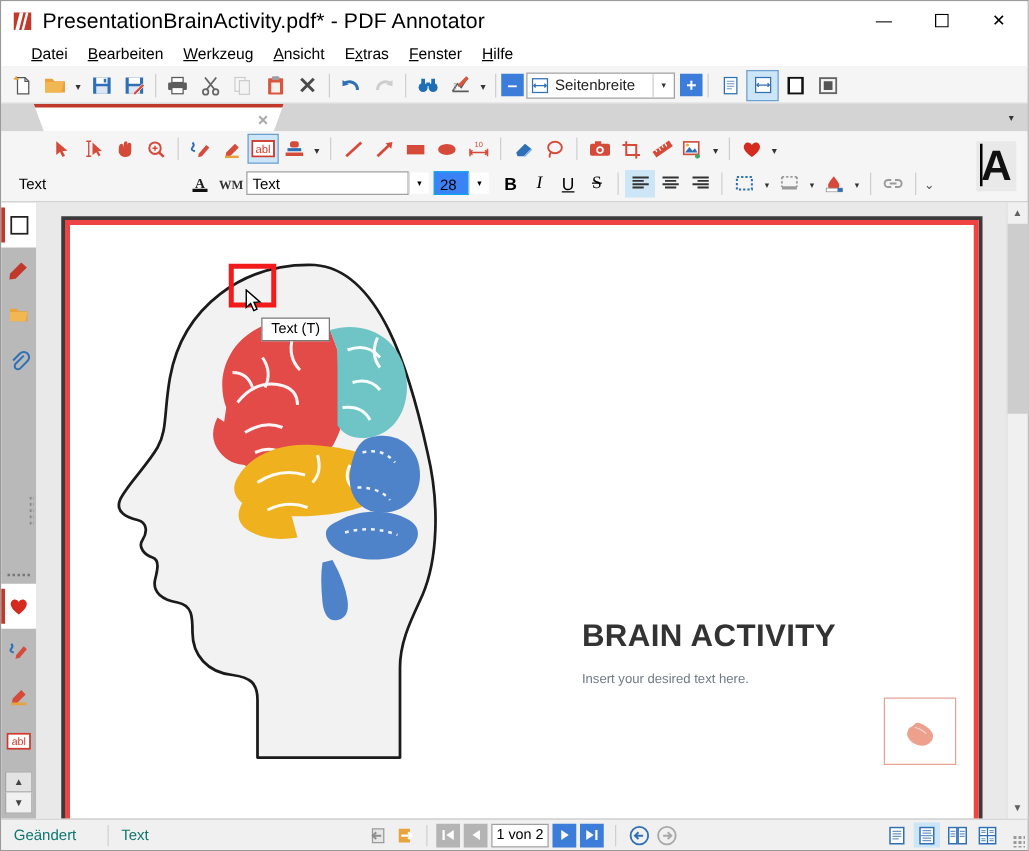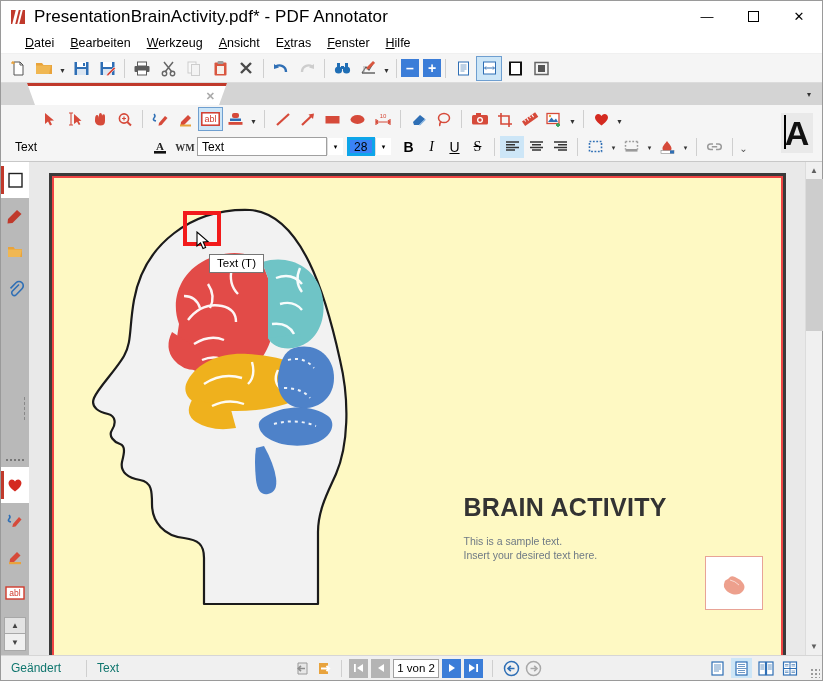--- a/index.html
+++ b/index.html
@@ -142,22 +142,22 @@
   .row2-label { width:140px; font-size:12px; color:#000; padding-left:8px;}
   .font-box {
     width:130px; height:19px; border:1px solid #a0a0a0; background:#fff;
     display:flex; align-items:center; padding-left:4px; font-size:12px;
   }
   .cbarrow {
     width:16px; height:17px; border-left:1px solid #ddd; background:#fff;
     display:flex; align-items:center; justify-content:center; font-size:7px;
   }
   .size-box {
-    width:28px; height:19px; border:3px solid #0ea5e9; background:#3b82f6;
-    display:flex; align-items:flex-start; padding-left:4px; font-size:12px;
+    width:28px; height:19px; border:1px solid #0ea5e9; background:#3b82f6;
+    display:flex; align-items:flex-end; padding-left:4px; font-size:12px;
   }
   .fmt { width:23px; height:22px; display:flex; align-items:center; justify-content:center;
          font-size:14px; }
   .align-btn { width:24px; height:22px; display:flex; align-items:center; justify-content:center; }
   .align-btn.active { background:#cde6f7; }
 
   
   .bigA {
     position:absolute; right:3px; top:2px; width:44px; height:52px;
     display:flex; align-items:center; justify-content:center;
@@ -215,22 +215,22 @@
   .canvas { flex:1; background:#e9e9e9; position:relative; overflow:hidden; display:flex; justify-content:center; }
   .page-shell {
     margin-top:11px;
     width:737px; height:490px;
     background:#3a3a3a;
     padding:3px;
     position:relative;
   }
   .page {
     width:100%; height:100%;
-    background:#fef9c3;
-    border:2px solid #ef4444;
+    background:#ffffff;
+    border:4px solid #ef4444;
     position:relative; overflow:hidden;
   }
 
   
   .head-wrap { position:absolute; left:18px; top:14px; width:280px; height:430px; }
   .headline-txt { position:absolute; left:410px; top:315px; }
   .doc-h1 { font-size:25px; font-weight:bold; color:#333333; letter-spacing:.3px; }
   .doc-p  { font-size:10.5px; color:#6f7a85; line-height:1.32; margin-top:13px; }
   .hand-box {
     position:absolute; left:651px; top:378px; width:58px; height:54px;
@@ -422,20 +422,30 @@
         <path d="M3 11 h2 M3 9 h2 M3 7 h2" stroke="#9e9e9e" stroke-width=".9"></path>
         <path d="M13 1 l2 2 -6 6 -2.5 .5 .5 -2.5 z" fill="#d9563f"></path>
       </svg>
     </div>
     <div class="drop-arrow">▼</div>
 
     <div class="tsep"></div>
 
     <div class="plusminus">–</div>
 
+    <div class="zoom-box">
+      <div class="zoom-ico">
+        <svg width="14" height="13" viewBox="0 0 14 13">
+          <rect x="1" y="1" width="12" height="11" fill="#fff" stroke="#2f6fb5"></rect>
+          <path d="M2.5 6.5 h9 M3.5 5 L2 6.5 L3.5 8 M10.5 5 L12 6.5 L10.5 8" stroke="#2f6fb5" stroke-width="1" fill="none"></path>
+        </svg>
+      </div>
+      <div class="zoom-label">Seitenbreite</div>
+      <div class="zoom-arrow">▾</div>
+    </div>
 
     <div style="width:4px"></div>
     <div class="plusminus">+</div>
 
     <div class="tsep"></div>
 
     <div class="tbtn">
       <svg width="15" height="15" viewBox="0 0 15 15">
         <rect x="2.5" y="1" width="10" height="13" fill="#fff" stroke="#2f6fb5"></rect>
         <path d="M4.5 4 h6 M4.5 6 h6 M4.5 8 h6 M4.5 10 h4" stroke="#6d98c6" stroke-width=".9"></path>
@@ -863,21 +873,20 @@
                 <path d="M216 168 q16 -4 26 8"></path>
                 <path d="M212 196 q18 0 26 10"></path>
                 <path d="M202 232 q22 -6 42 2"></path>
               </g>
             </svg>
           </div>
 
           <div class="headline-txt">
             <div class="doc-h1">BRAIN ACTIVITY</div>
             <div class="doc-p">
-              <div>This is a sample text.</div>
               <div>Insert your desired text here.</div>
             </div>
           </div>
 
           <div class="hand-box">
             <svg width="28" height="28" viewBox="0 0 28 28">
               <g fill="#eda08d">
                 <path d="M6 16 q-3 -3 0 -5 q3 -2 7 1 l3 2 z"></path>
                 <path d="M9 9 q2 -3 6 -1 q5 2 8 6 q3 4 0 8 q-4 5 -11 3 q-6 -2 -8 -7 q-1 -3 1 -5 q2 -2 4 -4 z"></path>
               </g>

